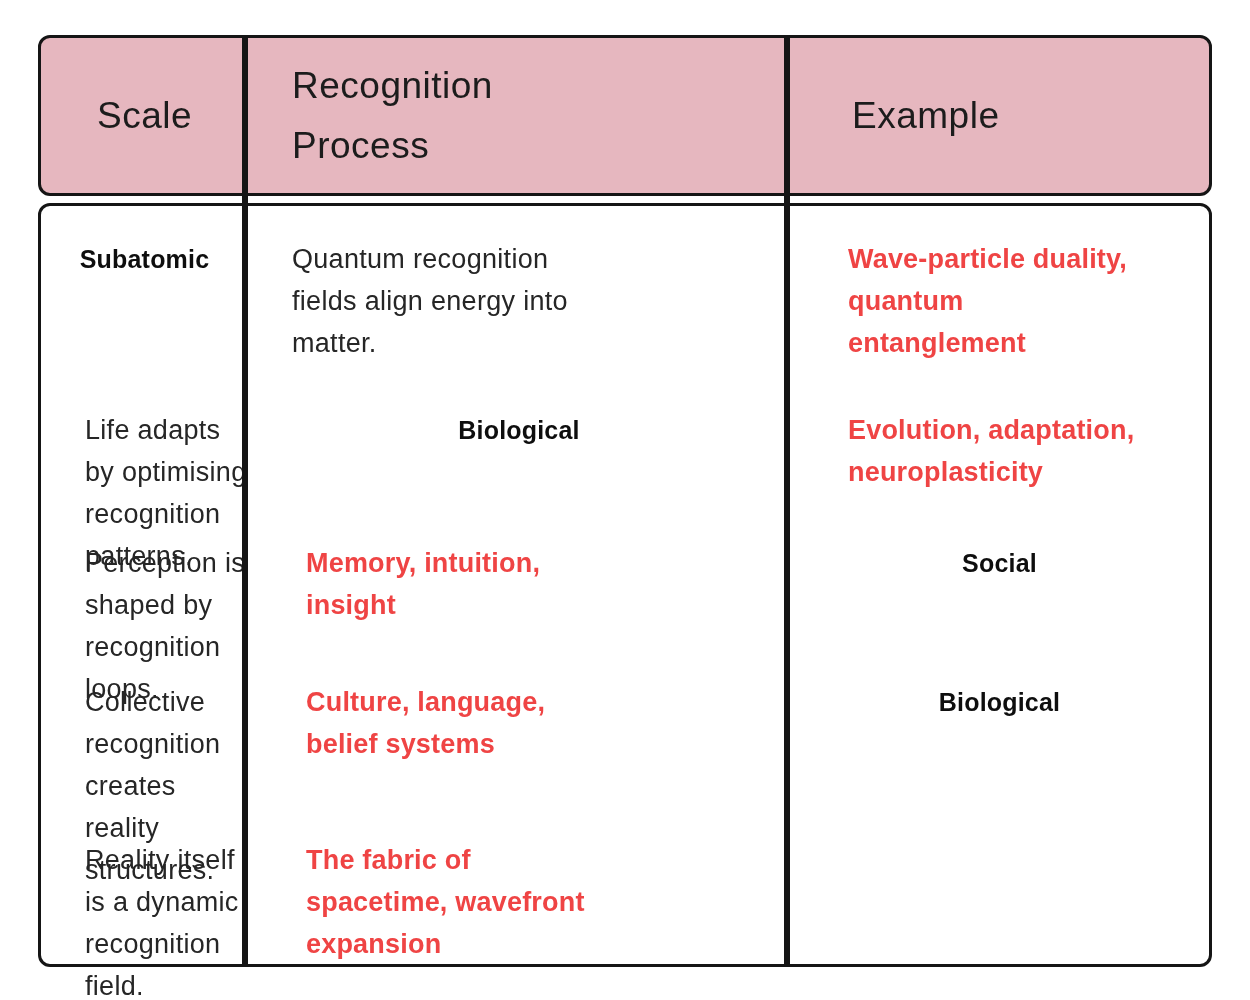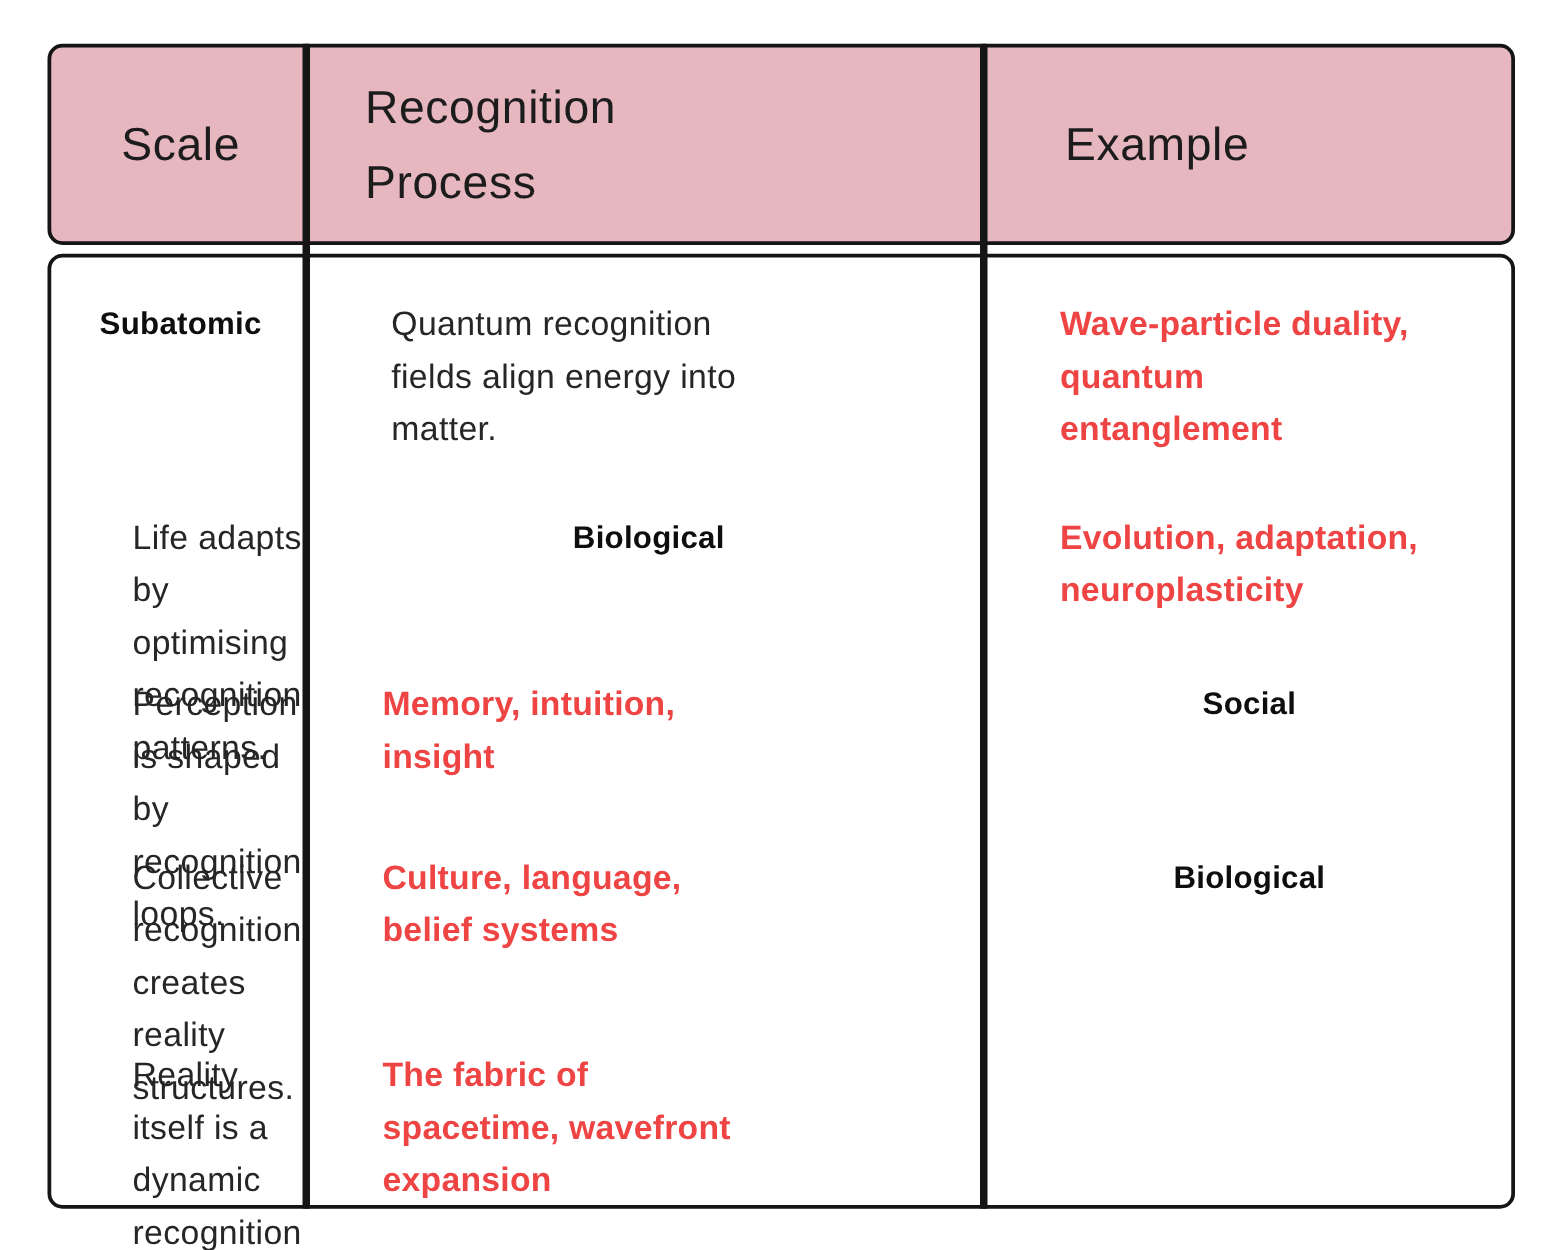--- a/index.html
+++ b/index.html
@@ -72,21 +72,20 @@
     font-weight: bold;
     font-size: 25px;
     text-align: center;
     color: #0e0e0e;
     letter-spacing: 0.2px;
   }
   .c-process {
     padding-left: 44px;
     color: #262626;
     letter-spacing: 0.3px;
-    margin-left: 21px;
   }
   .c-example {
     padding-left: 42px;
     font-weight: bold;
     color: #ef4444;
     letter-spacing: 0.2px;
     margin-left: 16px;
   }
 </style>
 </head>

